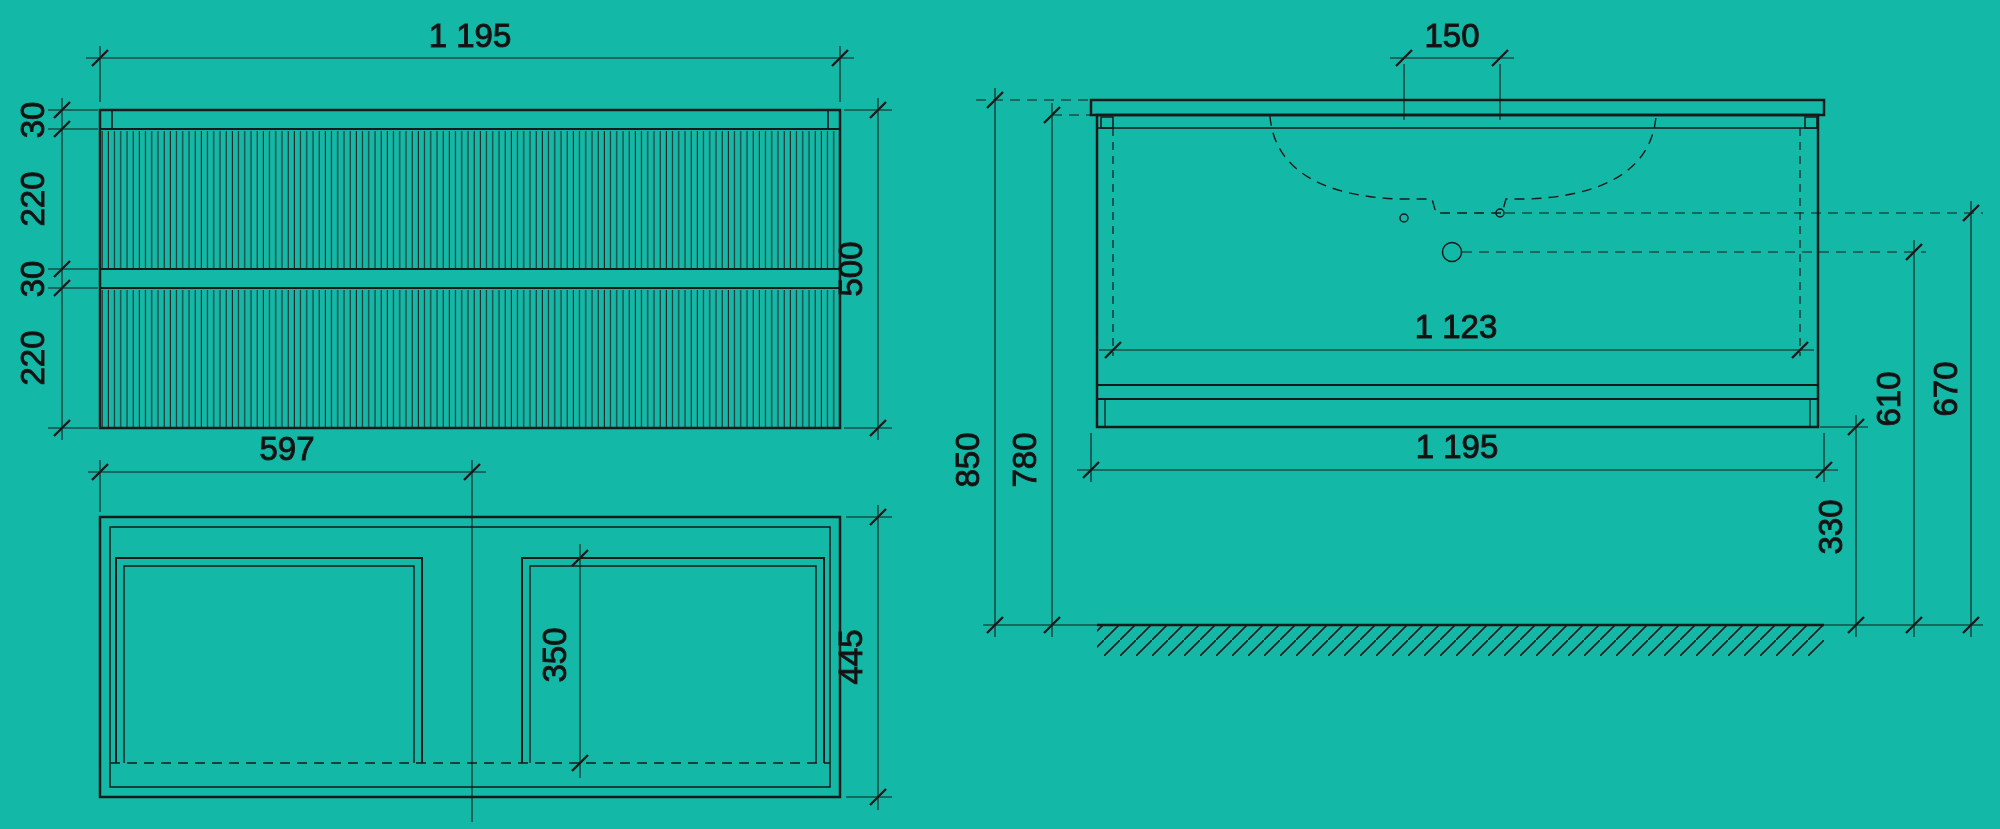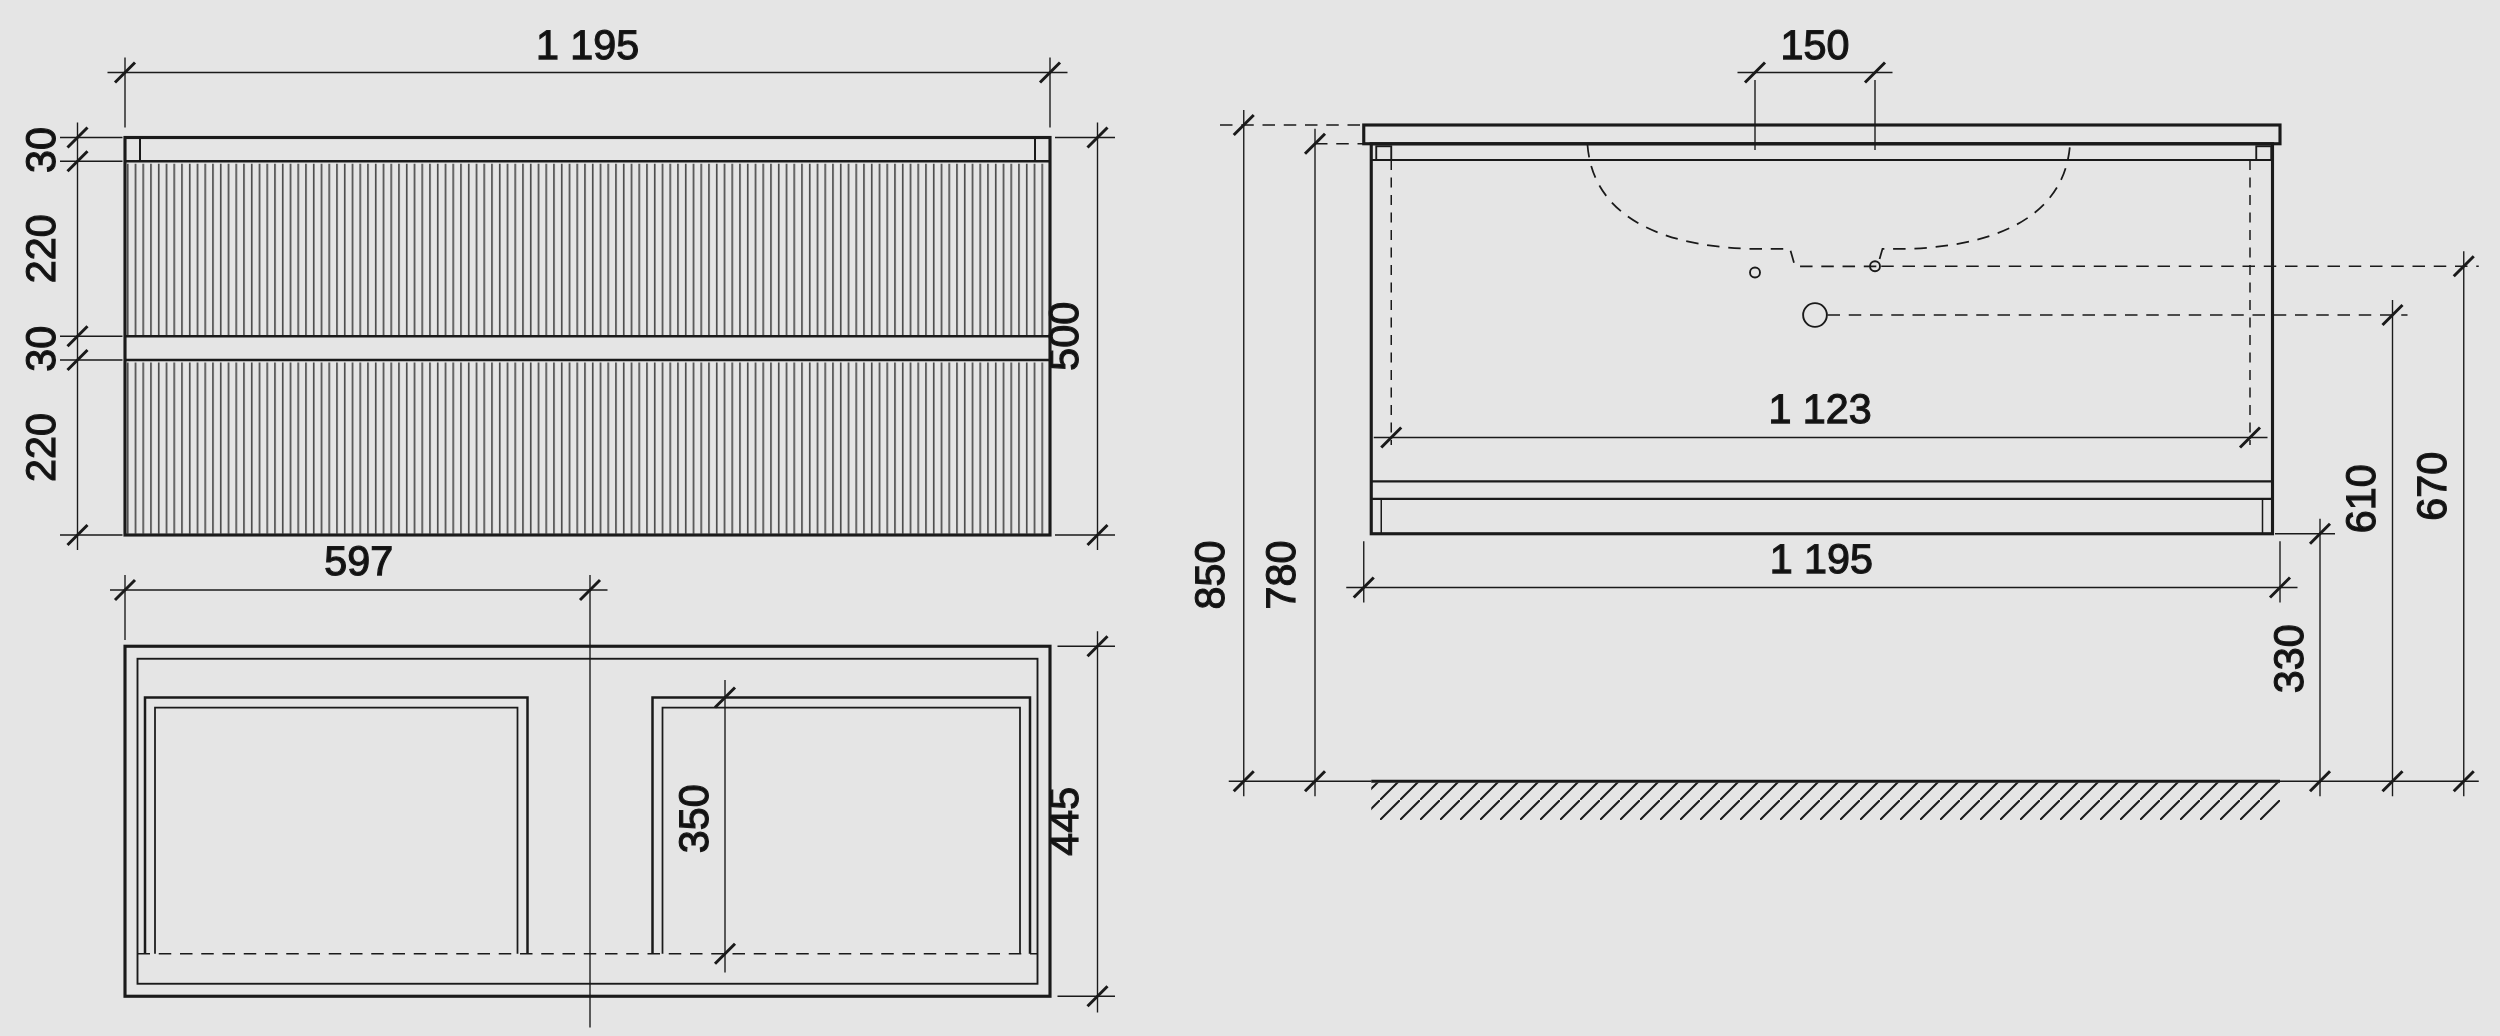--- a/index.html
+++ b/index.html
@@ -1,17 +1,17 @@
 <!DOCTYPE html>
 <html><head>
 <meta charset="utf-8">
 <style>
   html,body{margin:0;padding:0;background:#ffffff;}
   .drawing-page{
-    width:2000px;height:829px;background:#e5e5e5;position:relative;
+    width:2000px;height:829px;background:#14b8a6;position:relative;
     font-family:"Liberation Sans", sans-serif;
   }
   svg{display:block;}
   svg text{
     font-family:"Liberation Sans", sans-serif;
     font-size:33px;
     fill:#111111;
     text-anchor:middle;
   }
 </style>

